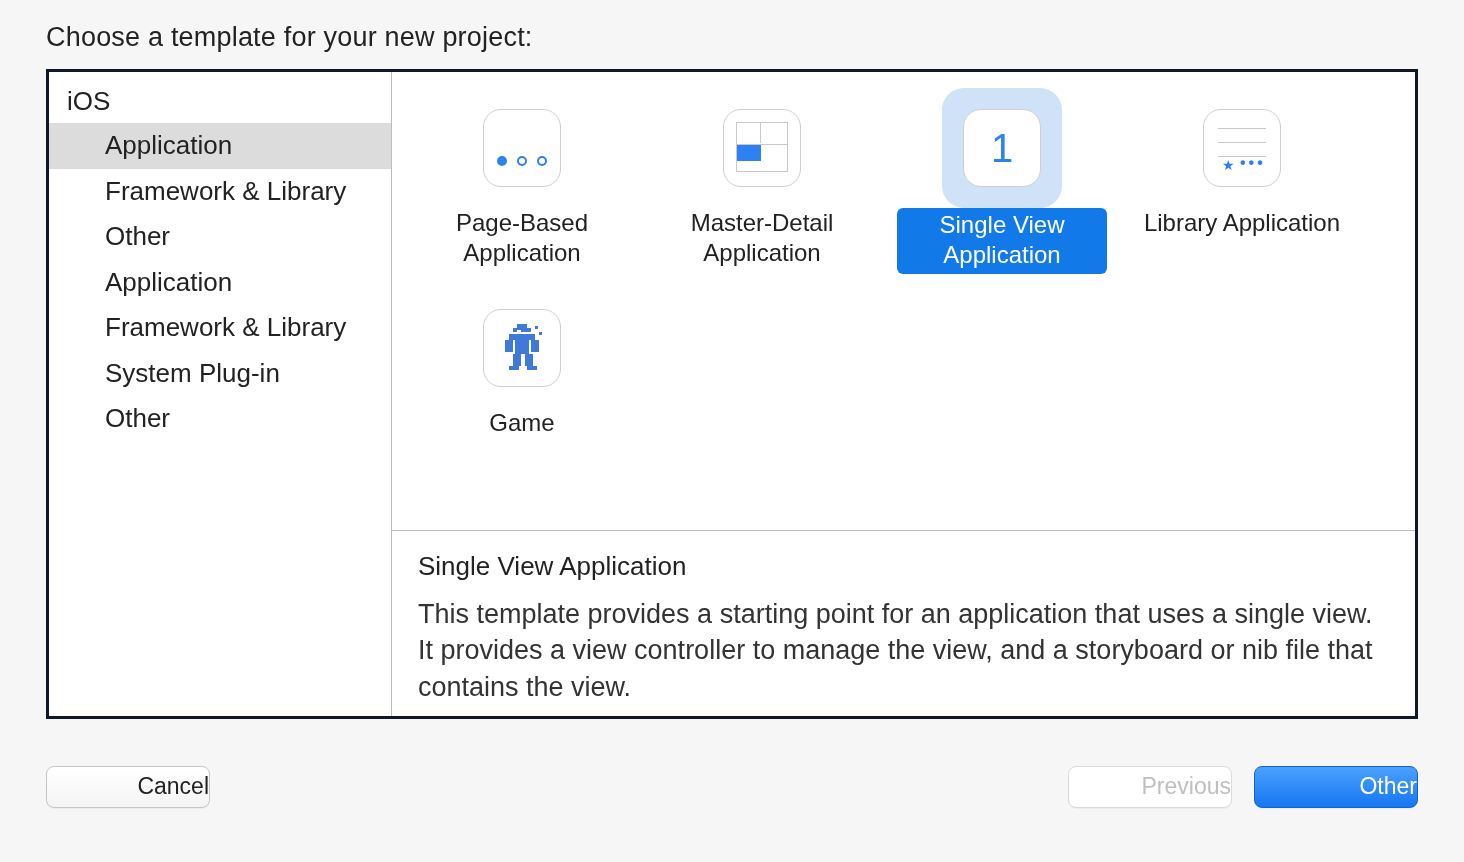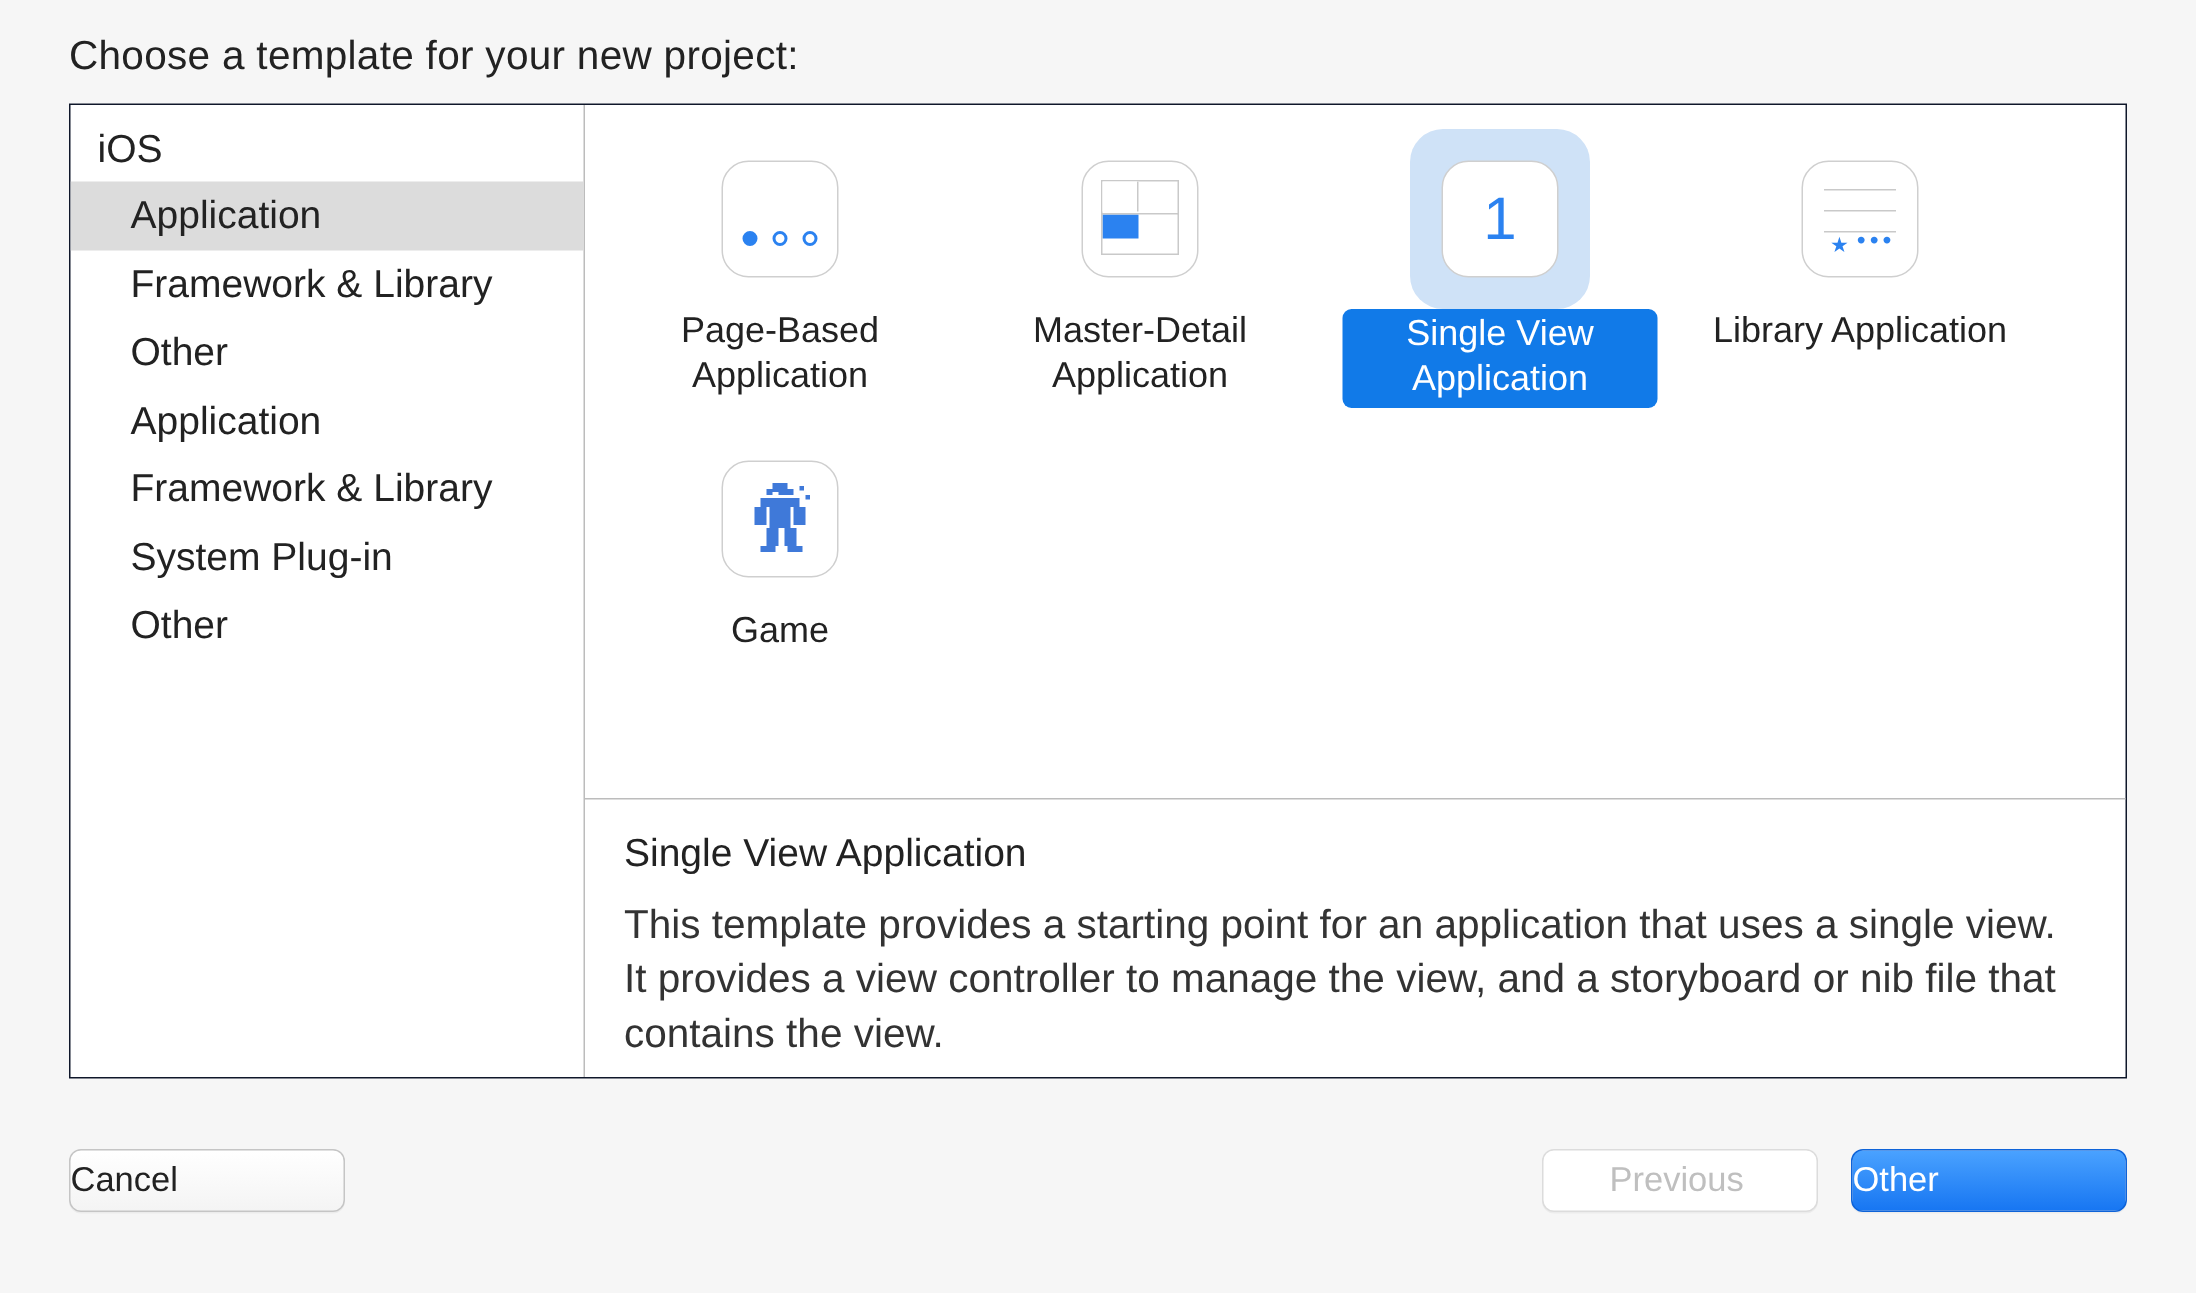--- a/index.html
+++ b/index.html
@@ -16,39 +16,39 @@
     width: 1464px; height: 862px;
     padding: 0;
   }
   .header {
     padding: 22px 46px 10px 46px;
     font-size: 27px;
     letter-spacing: 0.2px;
   }
   .panel {
     margin: 6px 46px 0 46px;
-    border: 1px solid #0f172a;
+    border: 3px solid #0f172a;
     background: #fff;
     height: 650px;
     display: flex;
     justify-content: center;
   }
   .sidebar {
     width: 343px;
     border-right: 1px solid #bcbcbc;
     padding-top: 10px;
     overflow: hidden;
   }
   .sidebar-header {
     font-size: 26px;
     padding: 4px 18px 6px 18px;
   }
   .sidebar-item {
     font-size: 26px;
-    padding: 6px 18px 7px 40px;
+    padding: 6px 18px 7px 56px;
     line-height: 1.25;
     cursor: default;
   }
   .sidebar-item.selected {
     background: #dcdcdc;
   }
   .main {
     flex: 1;
     display: flex;
     flex-direction: column;
@@ -164,22 +164,22 @@
     bottom: 54px;
     display: flex;
     align-items: center;
   }
   .btn {
     font-size: 23px;
     border: 1px solid #c5c5c5;
     background: linear-gradient(#ffffff, #f4f4f4);
     border-radius: 8px;
     padding: 6px 0 7px 0;
-    width: 184px;
-    text-align: left;
+    width: 164px;
+    text-align: right;
     box-shadow: 0 1px 0 rgba(0,0,0,0.04);
     user-select: none;
   }
   .btn.primary {
     background: linear-gradient(#4aa2ff, #1776f2);
     border: 1px solid #0e63d8;
     color: #fff;
   }
   .btn.disabled {
     color: #bfbfbf;

